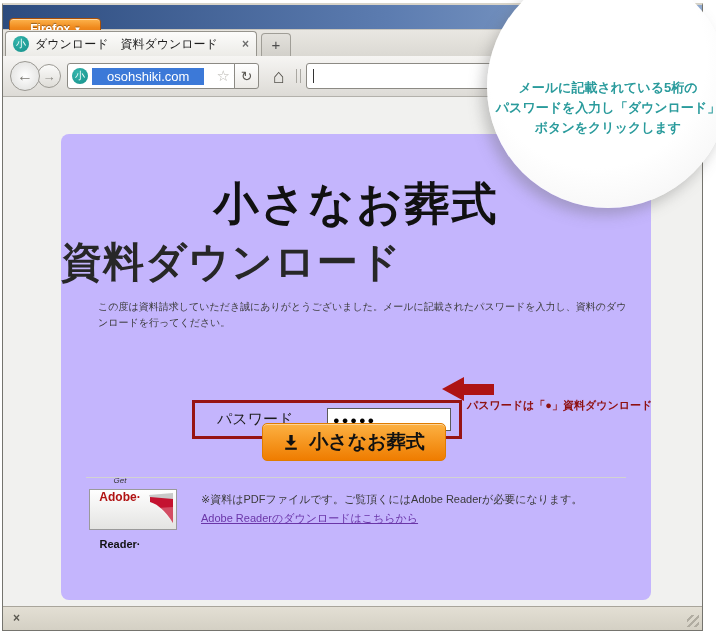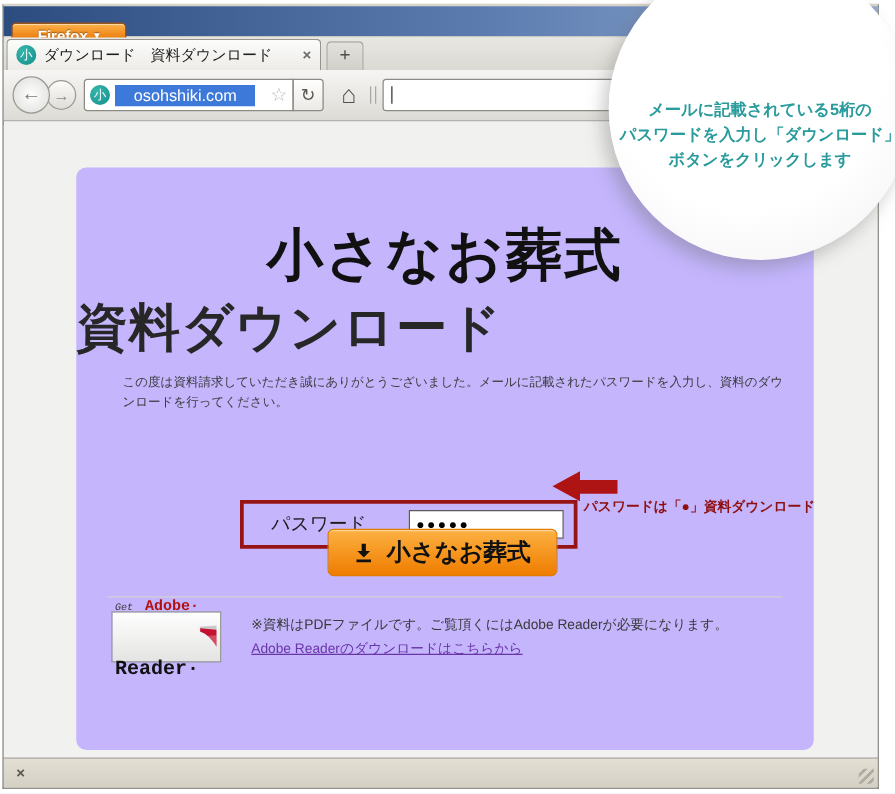--- a/index.html
+++ b/index.html
@@ -89,24 +89,24 @@
   .ann-note { position:absolute; left:406px; top:264px; font-size:11px; font-weight:bold;
         color:#8e1010; white-space:nowrap; }
   .dl-btn { position:absolute; left:201px; top:289px; width:184px; height:38px; border-radius:5px;
         background:linear-gradient(#fcb143,#f5941d 55%,#ef7c00); border:1px solid #e07c00;
         box-shadow:inset 0 1px 0 rgba(255,255,255,.45); display:flex; align-items:center;
         justify-content:center; gap:10px; font-size:19px; font-weight:bold; color:#111; cursor:pointer; }
   .divider { position:absolute; left:25px; top:343px; width:540px; height:1px; background:#d2d2d2; }
   .adobe-badge { position:absolute; left:28px; top:355px; width:88px; height:41px;
         border:1px solid #9a9a9a; background:linear-gradient(#fefefe,#e4e4e2);
         display:flex; align-items:center; padding:2px; cursor:pointer; }
-  .badge-text { flex:1; text-align:left; font-family:Liberation Mono, monospace; line-height:1.15; }
+  .badge-text { flex:1; text-align:center; font-family:Liberation Sans, sans-serif; line-height:1.15; }
   .badge-get { font-size:8px; font-style:italic; color:#333; }
   .badge-adobe { font-size:12px; font-weight:bold; color:#b01212; }
-  .badge-reader { font-size:16px; font-weight:bold; color:#111;margin-top:32px; }
+  .badge-reader { font-size:11px; font-weight:bold; color:#111;margin-top:32px; }
   .adobe-note { position:absolute; left:140px; top:358px; font-size:11px; color:#3a3a3a; white-space:nowrap; }
   .adobe-link { position:absolute; left:140px; top:377px; font-size:11px; color:#6a35a8;
         text-decoration:underline; cursor:pointer; white-space:nowrap; }
 
   
   .addonbar { position:absolute; left:0; right:0; bottom:0; height:24px;
         background:linear-gradient(#e3dfd4,#d4d0c4); border-top:1px solid #a9a59b; }
   .addon-close { position:absolute; left:10px; top:4px; font-size:12px; font-weight:bold;
         color:#5a5850; cursor:pointer; }
   .grip { position:absolute; right:3px; bottom:3px; width:12px; height:12px;

